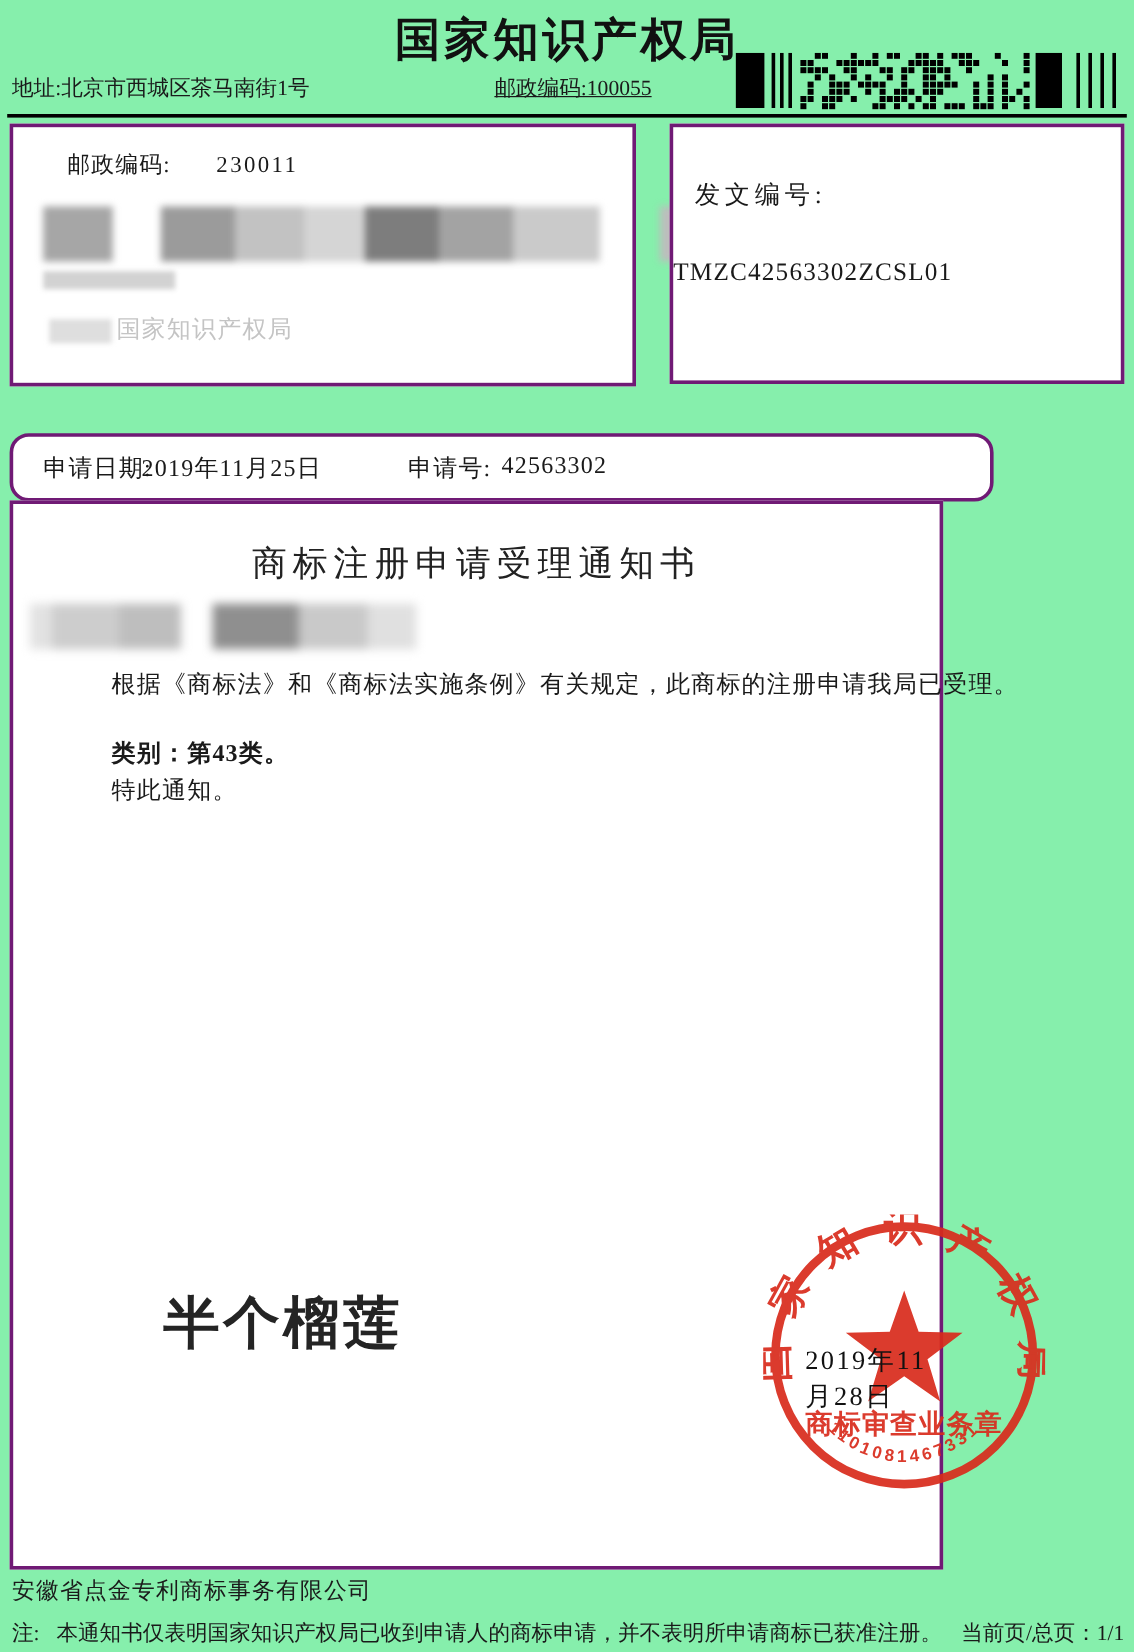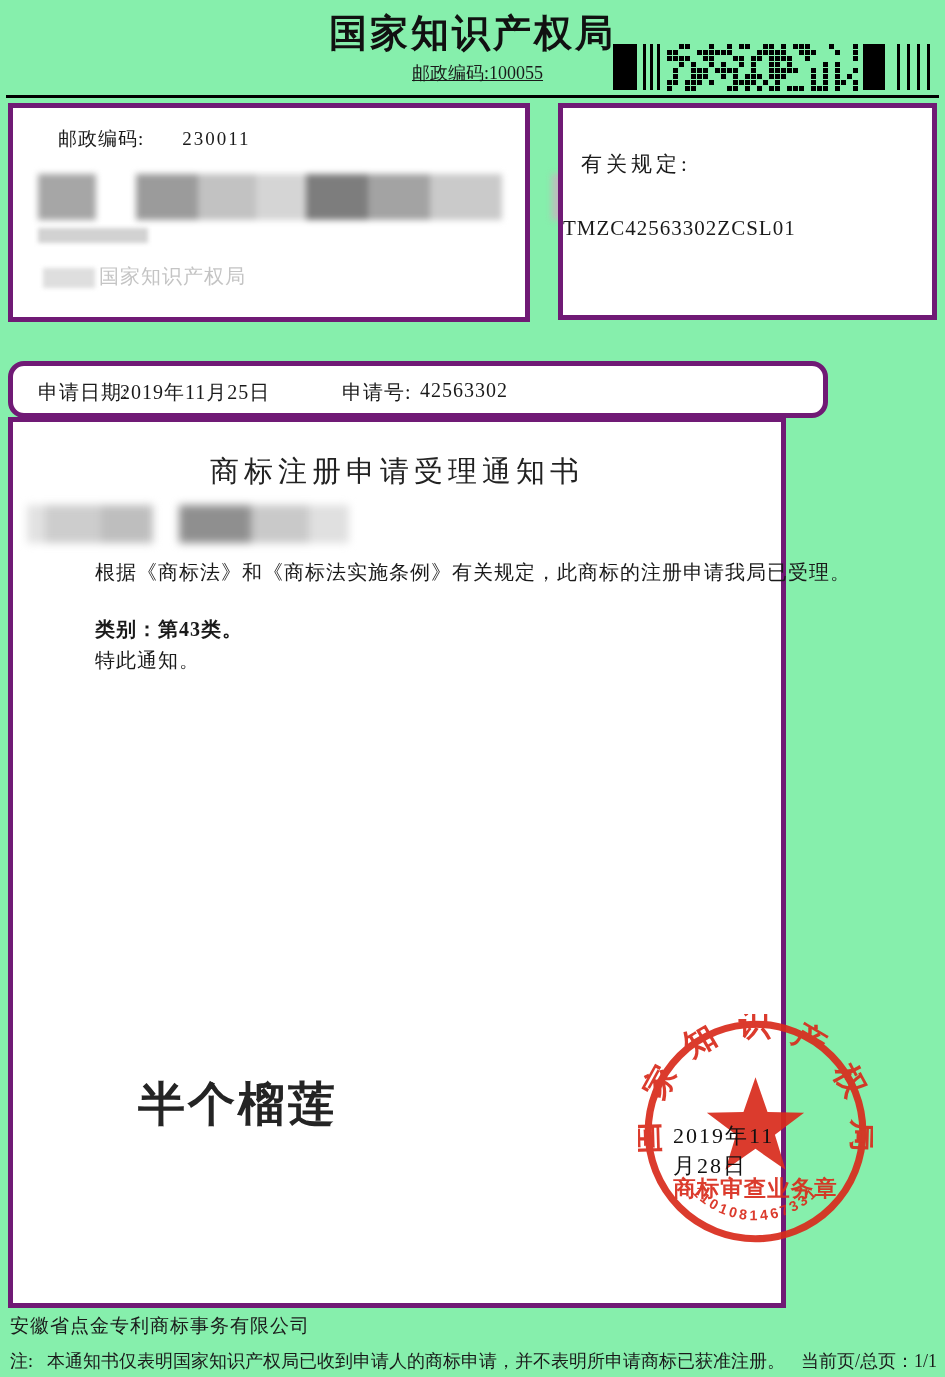--- a/index.html
+++ b/index.html
@@ -1,19 +1,19 @@
 <!DOCTYPE html>
 <html><head>
 <meta charset="utf-8">
 <style>
   html,body{margin:0;padding:0;background:#888;}
   .page{position:relative;width:945px;height:1377px;margin:0 auto;background:#86efac;
         color:#1a1a1a;font-family:"Liberation Serif","DejaVu Serif",serif;overflow:hidden;}
   .abs{position:absolute;}
-  .box{position:absolute;border:5px solid #701a75;background:#fff;box-sizing:border-box;}
+  .box{position:absolute;border:3px solid #701a75;background:#fff;box-sizing:border-box;}
 
   
   .hdr-title{left:0;right:0;top:8px;text-align:center;font-size:38px;font-weight:bold;letter-spacing:3px;color:#111;}
   .hdr-addr{left:10px;top:61px;font-size:18px;}
   .hdr-postal{left:412px;top:61px;font-size:18px;text-decoration:underline;}
   .hdr-barcode{top:44px;right:10px;width:322px;height:48px;}
   .hdr-rule{left:6px;right:6px;top:95px;height:3px;background:#000;}
 
   
   .box-recipient{left:8px;top:103px;width:522px;height:219px;}
@@ -51,20 +51,21 @@
   .foot-note{left:10px;top:1349px;font-size:18px;white-space:nowrap;}
   .foot-note .lbl{margin-right:14px;}
   .page-ind{right:8px;top:1349px;font-size:18px;}
 </style>
 </head>
 <body>
 
 <div class="page">
 
   <div class="abs hdr-title">国家知识产权局</div>
+  <div class="abs hdr-addr">地址:北京市西城区茶马南街1号</div>
   <div class="abs hdr-postal">邮政编码:100055</div>
   <div class="abs hdr-barcode">
     <svg id="bcsvg" width="322" height="48" viewBox="0 0 322 48" xmlns="http://www.w3.org/2000/svg">
         <rect x="0" y="0" width="24" height="46" fill="#000"></rect>
         <rect x="30" y="0" width="3" height="46" fill="#000"></rect>
         <rect x="37" y="0" width="3" height="46" fill="#000"></rect>
         <rect x="44" y="0" width="3" height="46" fill="#000"></rect>
         <rect x="54" y="6" width="5" height="5" fill="#000"></rect>
         <rect x="54" y="12" width="5" height="5" fill="#000"></rect>
         <rect x="54" y="36" width="5" height="5" fill="#000"></rect>
@@ -218,21 +219,21 @@
       <span class="b" style="width:38px;background:#bdbdbd;"></span>
       <span class="b" style="width:45px;background:#969696;"></span>
     </div>
     <div class="abs rec-blur2"></div>
     <div class="abs rec-company">
       <span class="blurbox"></span><span>国家知识产权局</span>
     </div>
   </div>
 
   <div class="box box-docnum">
-    <div class="abs doc-label">有关规定:</div>
+    <div class="abs doc-label">发文编号:</div>
     <div class="abs doc-value">TMZC42563302ZCSL01</div>
   </div>
 
   <div class="box box-appinfo">
     <span class="app-item" style="left:25px;">申请日期:</span>
     <span class="app-item" style="left:107px;">2019年11月25日</span>
     <span class="app-item" style="left:329px;font-family:Liberation Serif, serif;">申请号:</span>
     <span class="app-item" style="left:407px;">42563302</span>
   </div>
 

